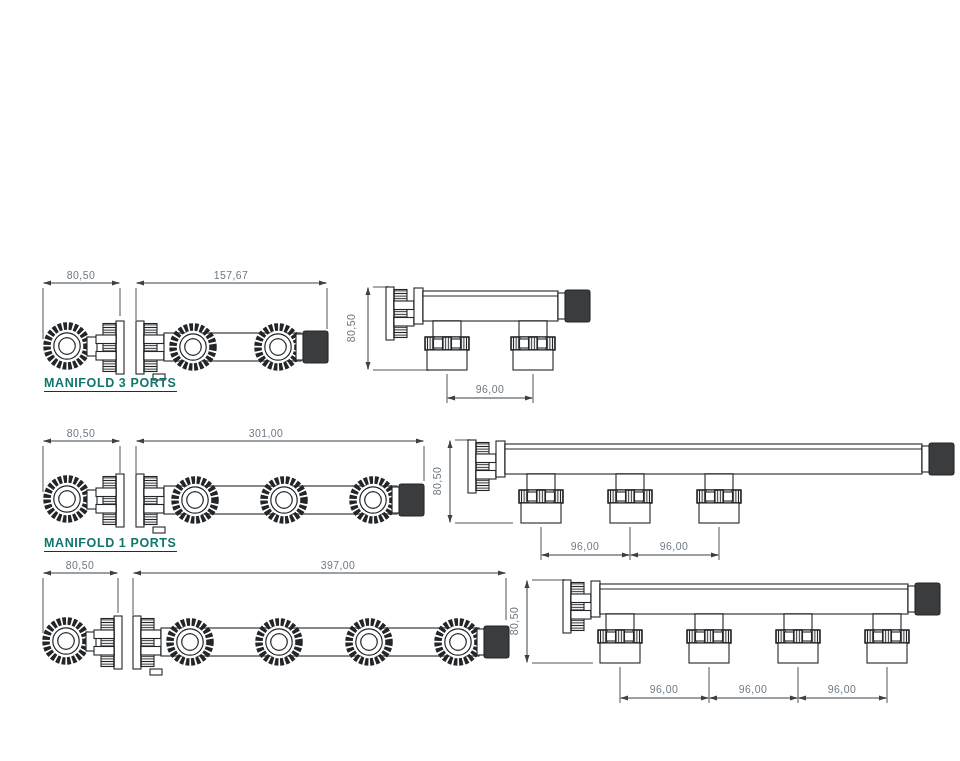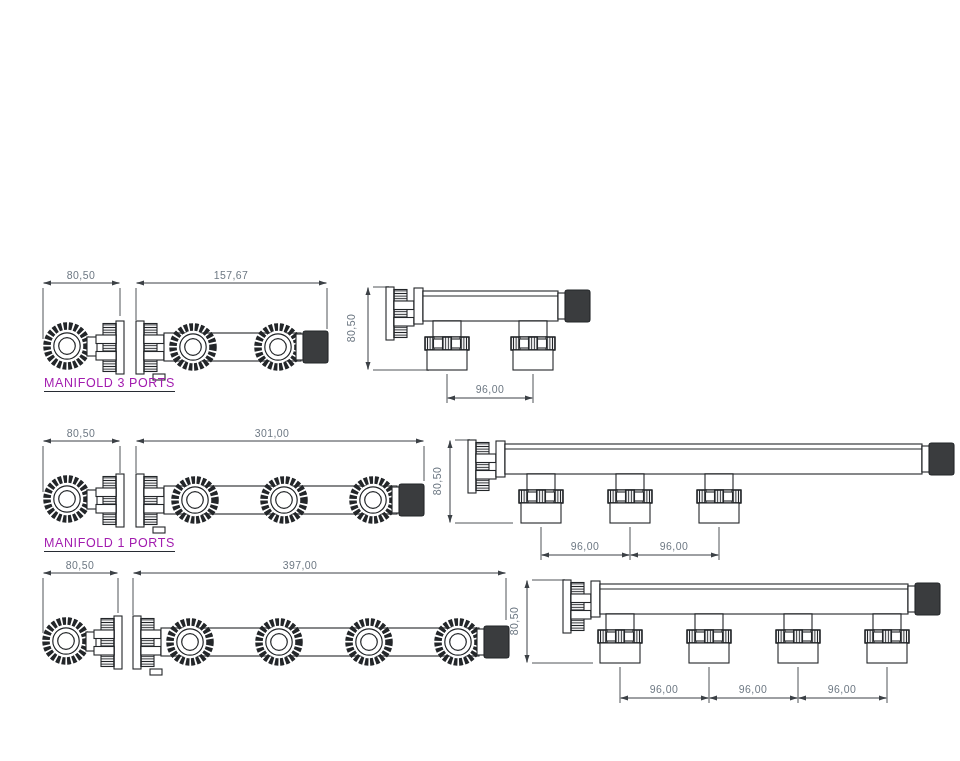--- a/index.html
+++ b/index.html
@@ -3,22 +3,22 @@
 <meta charset="utf-8">
 <style>
   html,body{margin:0;padding:0;background:#ffffff;}
   body{width:960px;height:761px;overflow:hidden;}
   .canvas{position:relative;width:960px;height:761px;background:#ffffff;
           font-family:"Liberation Sans",sans-serif;}
   .canvas svg{position:absolute;left:0;top:0;}
   .dimtext{position:absolute;font-size:10.5px;letter-spacing:.4px;color:#6e7984;
            transform:translate(-50%,-50%);white-space:nowrap;}
   .dimtext.v{transform:translate(-50%,-50%) rotate(-90deg);}
-  .mlabel{position:absolute;font-size:12.5px;font-weight:normal;letter-spacing:.6px;
-          color:#a21caf;border-bottom:1.5px solid #272b33;padding-bottom:1px;
+  .mlabel{position:absolute;font-size:12.5px;font-weight:bold;letter-spacing:.6px;
+          color:#0f766e;border-bottom:1.5px solid #272b33;padding-bottom:1px;
           white-space:nowrap;}
   .dim{stroke:#3c4146;stroke-width:1;fill:none;}
   .ext{stroke:#3c4146;stroke-width:.9;fill:none;}
 </style>
 </head>
 <body>
 
 <div class="canvas">
 
   <svg width="960" height="761" viewBox="0 0 960 761">
@@ -176,26 +176,26 @@
     </g>
   </svg>
 
   <span class="dimtext" style="left:81px;top:275px">80,50</span>
   <span class="dimtext" style="left:231px;top:275px">157,67</span>
   <span class="dimtext v" style="left:351px;top:328px">80,50</span>
   <span class="dimtext" style="left:490px;top:389px">96,00</span>
   <span class="mlabel" style="left:44px;top:376px">MANIFOLD 3 PORTS</span>
 
   <span class="dimtext" style="left:81px;top:433px">80,50</span>
-  <span class="dimtext" style="left:272px;top:433px">301,00</span>
+  <span class="dimtext" style="left:266px;top:433px">301,00</span>
   <span class="dimtext v" style="left:437px;top:481px">80,50</span>
   <span class="dimtext" style="left:585px;top:546px">96,00</span>
   <span class="dimtext" style="left:674px;top:546px">96,00</span>
   <span class="mlabel" style="left:44px;top:536px">MANIFOLD 1 PORTS</span>
 
   <span class="dimtext" style="left:80px;top:565px">80,50</span>
-  <span class="dimtext" style="left:300px;top:565px">397,00</span>
+  <span class="dimtext" style="left:338px;top:565px">397,00</span>
   <span class="dimtext v" style="left:514px;top:621px">80,50</span>
   <span class="dimtext" style="left:664px;top:689px">96,00</span>
   <span class="dimtext" style="left:753px;top:689px">96,00</span>
   <span class="dimtext" style="left:842px;top:689px">96,00</span>
 
 </div>
 
 </body></html>

